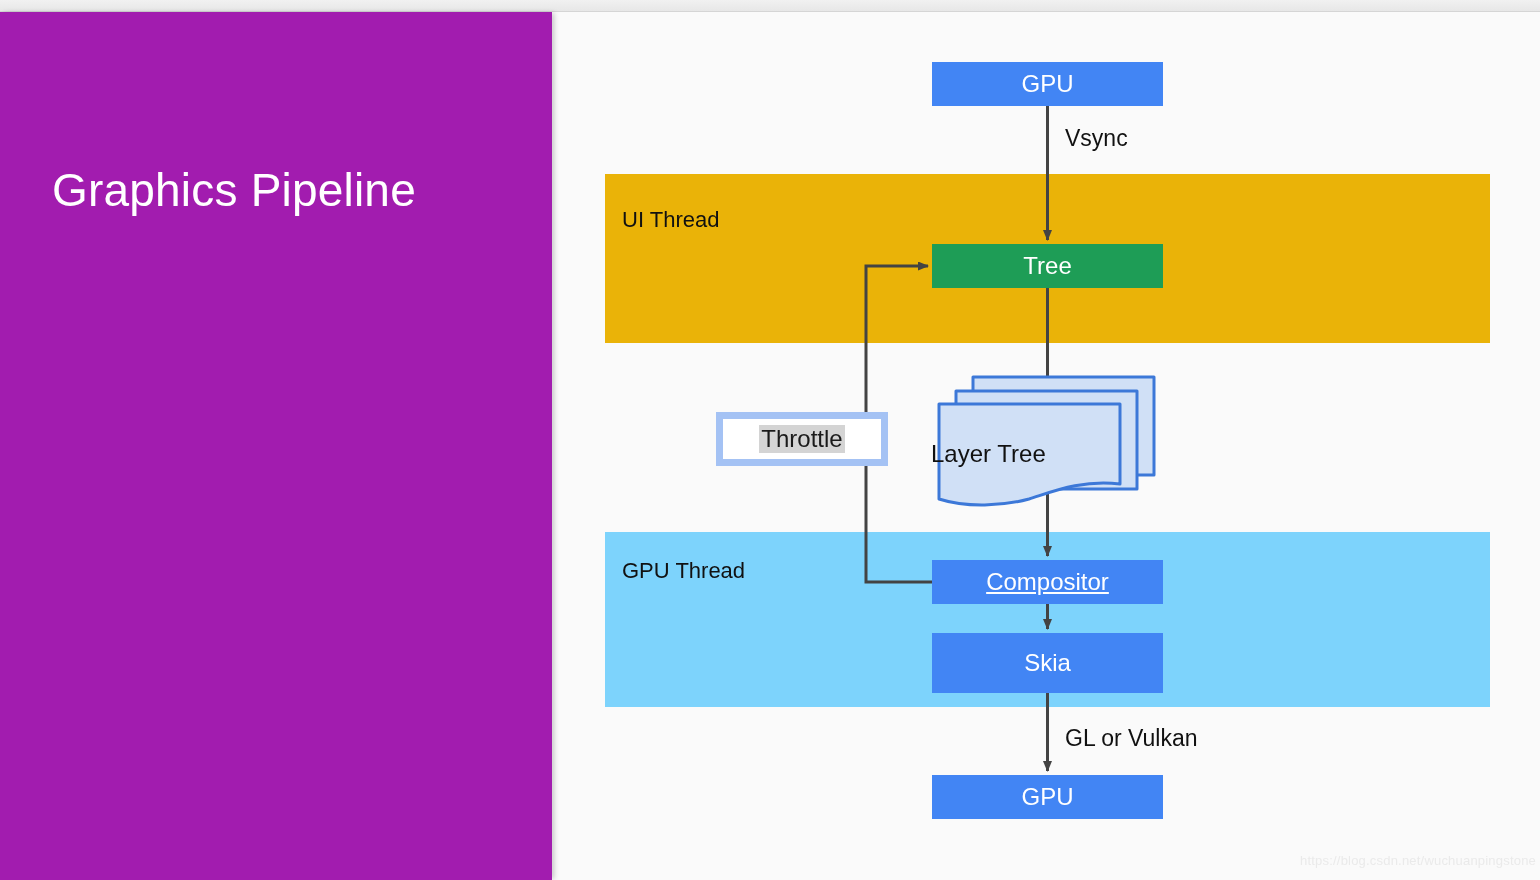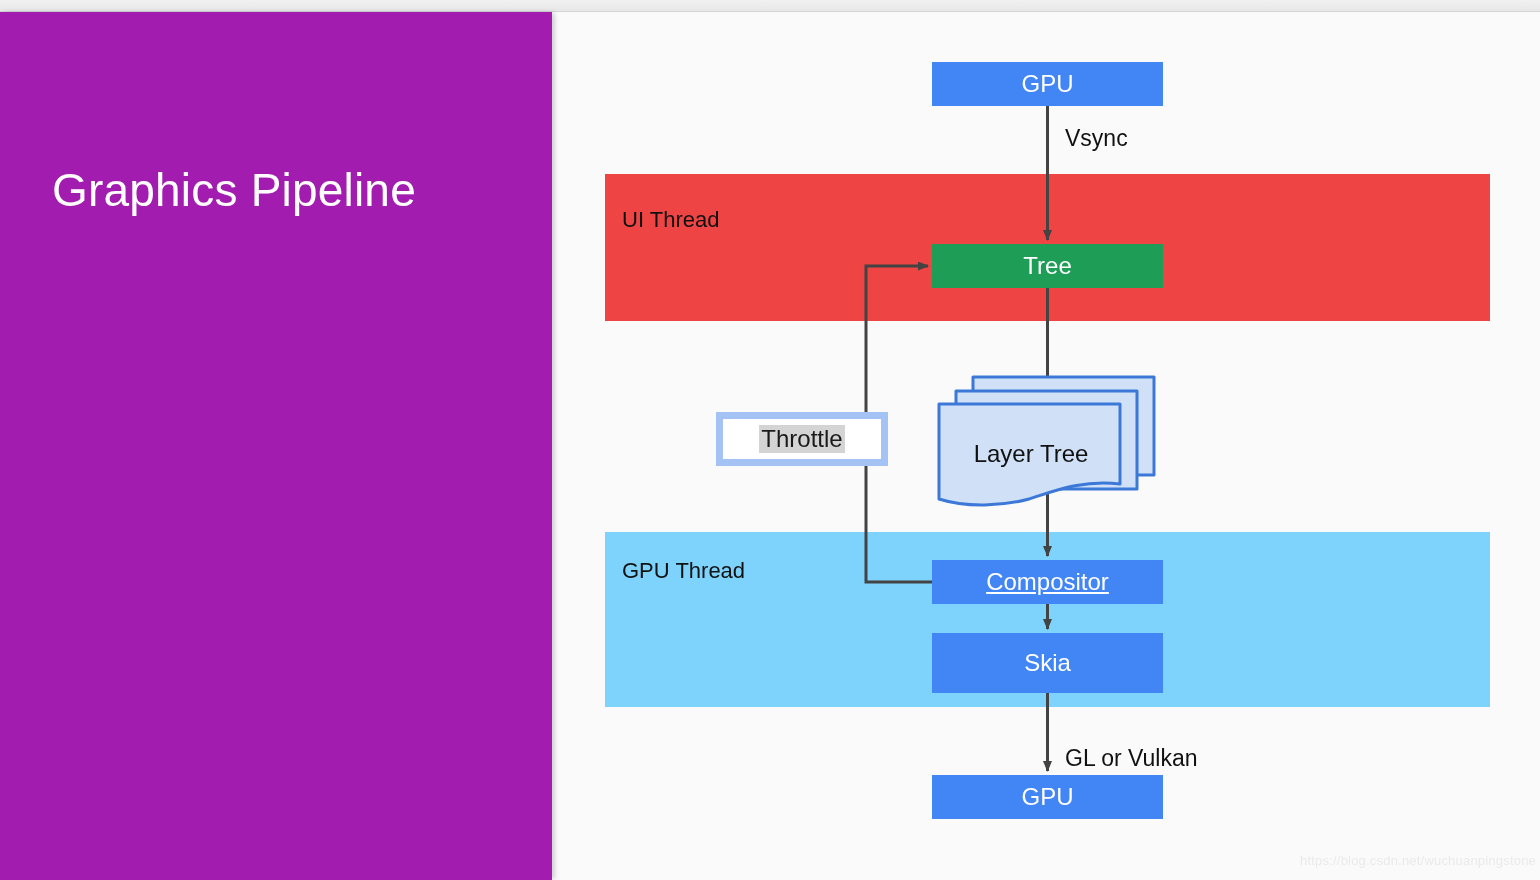--- a/index.html
+++ b/index.html
@@ -72,22 +72,22 @@
   }
   .lane-label {
     position: absolute;
     left: 17px;
     font-size: 22px;
     color: #111111;
     white-space: nowrap;
   }
   .lane-ui {
     top: 162px;
-    height: 147px;
-    background: #ef4444;
+    height: 169px;
+    background: #eab308;
     text-align: center;
   }
   .lane-ui .lane-label { top: 33px; }
   .lane-gpu {
     top: 520px;
     height: 175px;
     background: #7dd3fc;
   }
   .lane-gpu .lane-label { top: 26px; }
 
@@ -140,21 +140,20 @@
     top: 355px;
     width: 230px;
     height: 145px;
   }
   .layer-tree svg { display: block; }
   .layer-tree-label {
     position: absolute;
     left: 0;
     top: 73px;
     width: 200px;
-    text-align: center;
     font-size: 24px;
     color: #111111;
     white-space: nowrap;
     pointer-events: none;
   }
 
   
   .wires {
     position: absolute;
     left: 0; top: 0;
@@ -162,21 +161,21 @@
     pointer-events: none;
   }
 
   .edge-label {
     position: absolute;
     font-size: 23px;
     color: #111111;
     white-space: nowrap;
   }
   .label-vsync      { left: 512px; top: 113px; }
-  .label-gl-vulkan  { left: 512px; top: 713px; margin-top: 20px; }
+  .label-gl-vulkan  { left: 512px; top: 713px; }
 
   
   .watermark {
     position: absolute;
     right: 4px;
     bottom: 12px;
     font-size: 13px;
     color: #eaeaea;
     letter-spacing: 0.2px;
     white-space: nowrap;

